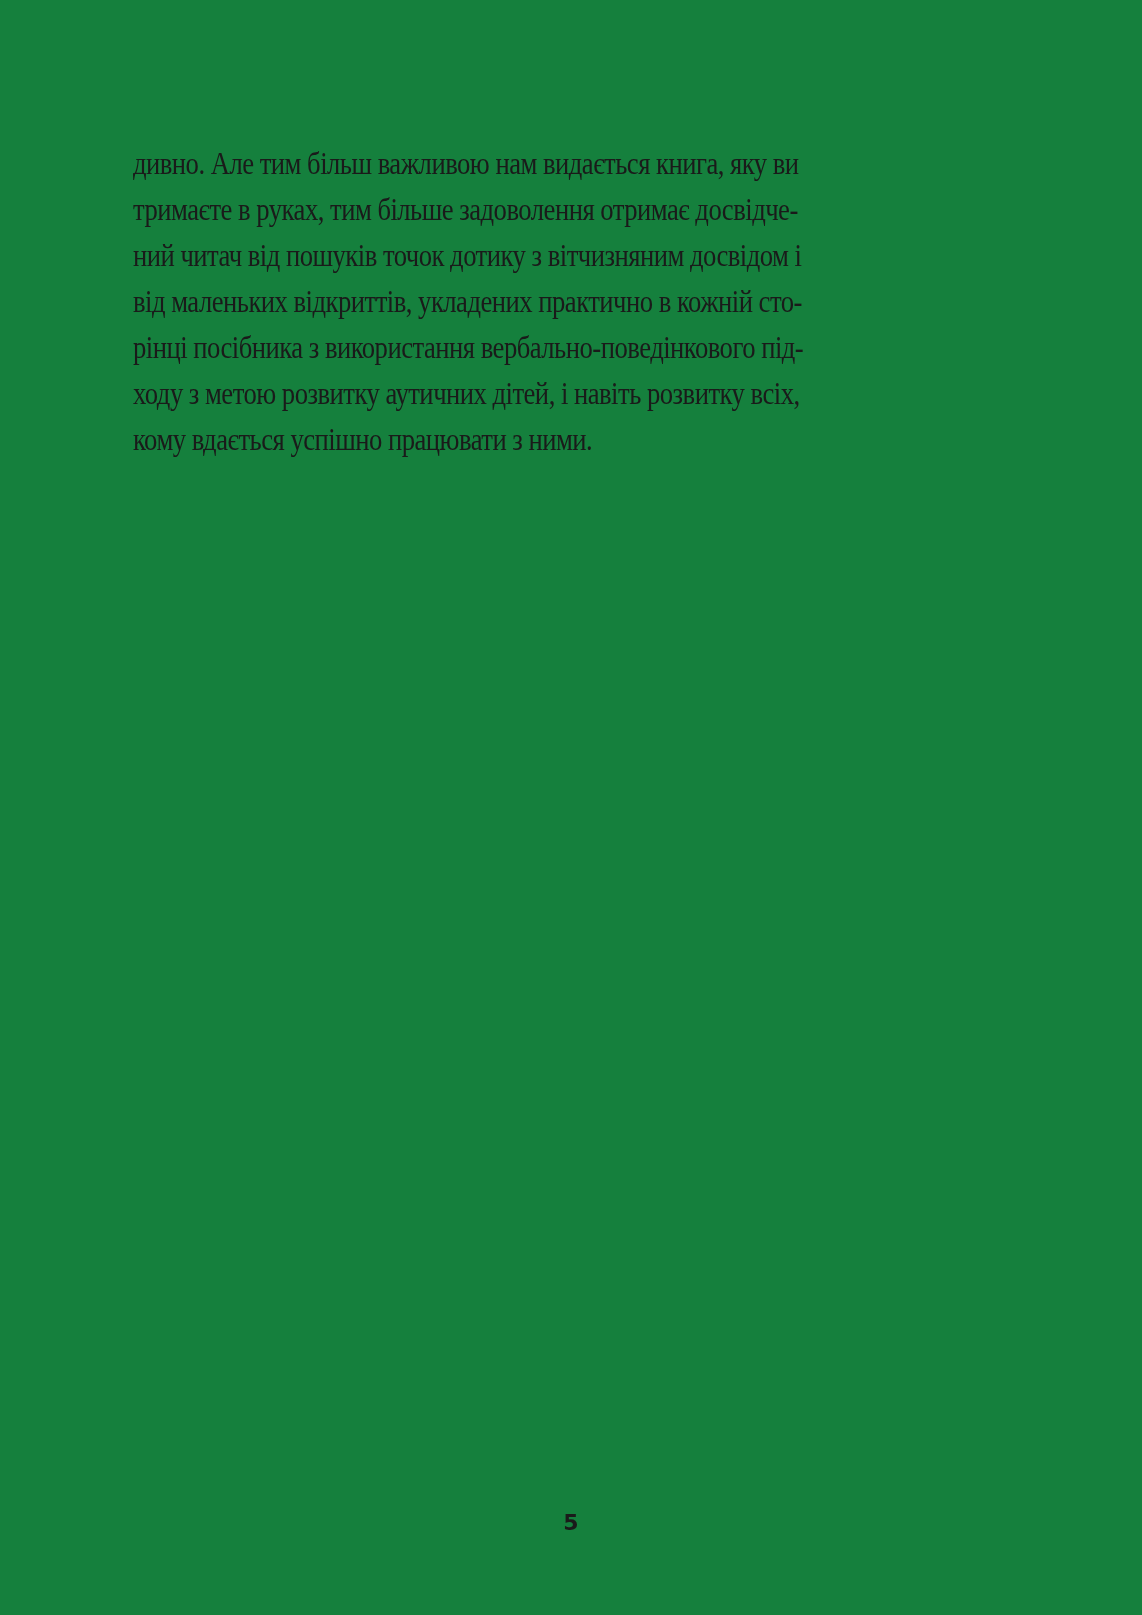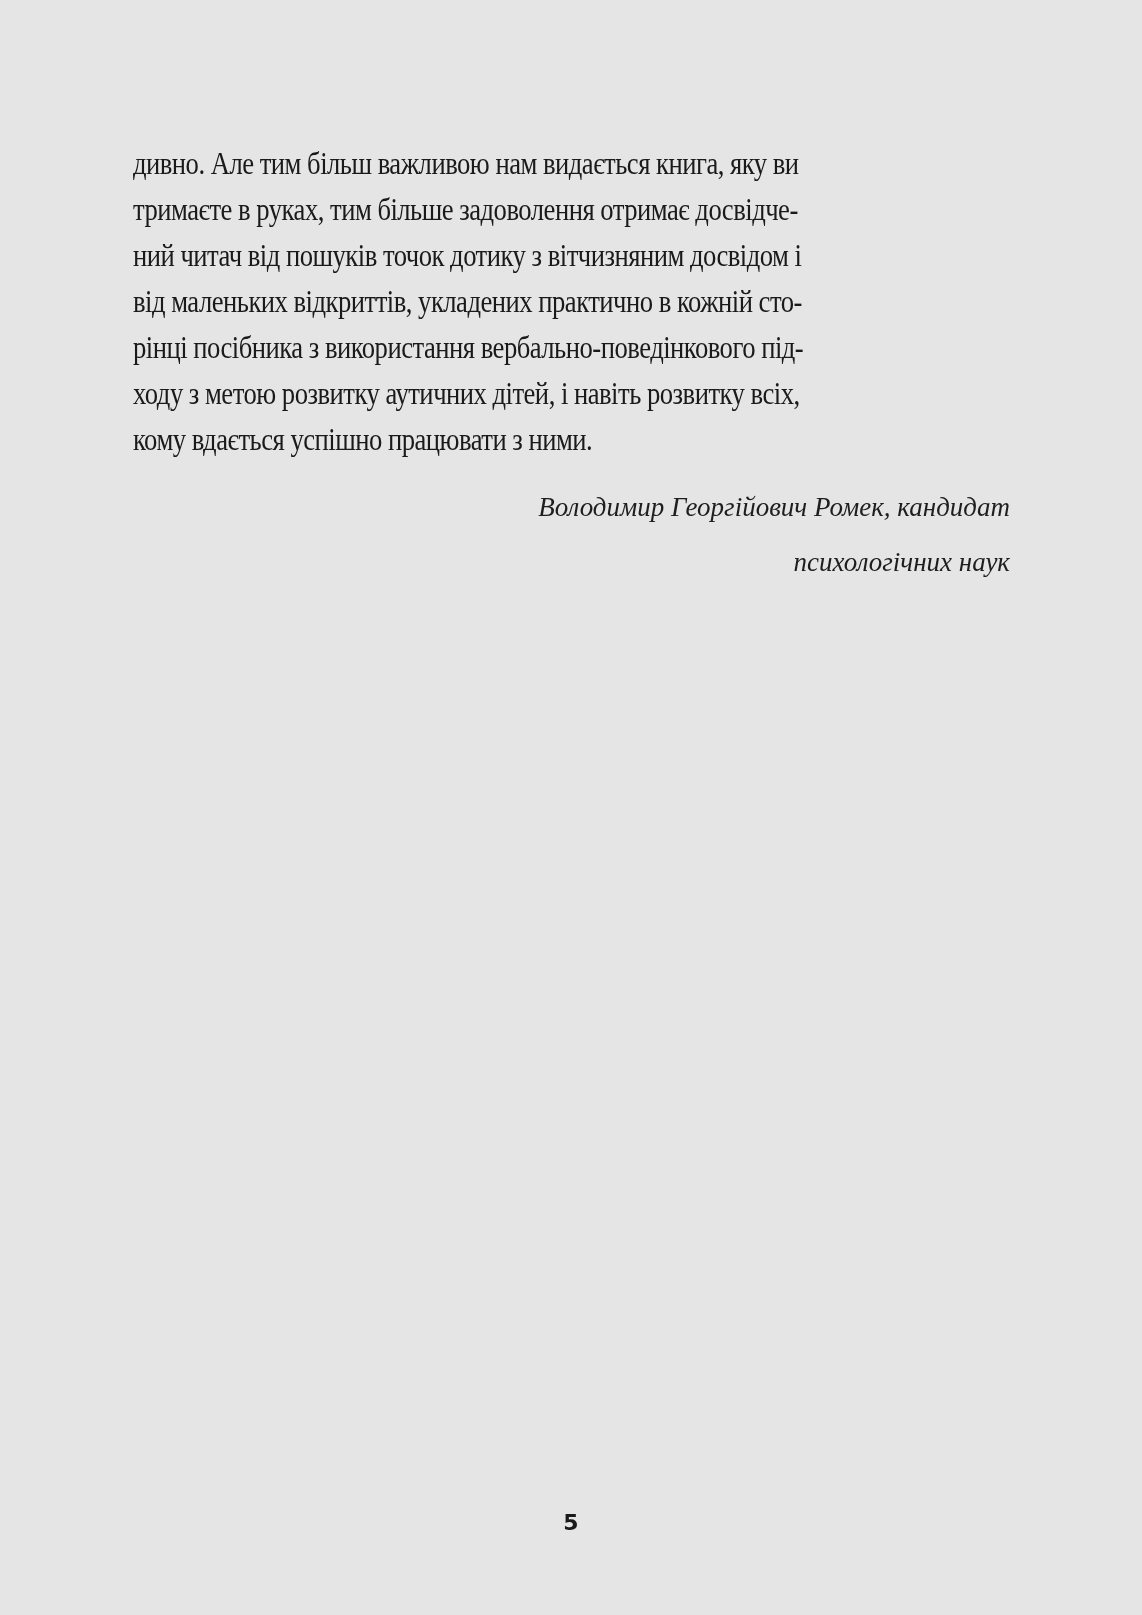--- a/index.html
+++ b/index.html
@@ -12,21 +12,21 @@
       height: 1615px;
       position: relative;
       overflow: hidden;
       color: #1a1a1a;
     }
     .page {
       position: absolute;
       left: 0; top: 0;
       width: 1142px;
       height: 1615px;
-      background: #e5e5e5;
+      background: #15803d;
     }
     .body-text {
       position: absolute;
       left: 133px;
       top: 141px;
       width: 876px;
       font-family: "Liberation Serif", serif;
       font-size: 31px;
       line-height: 46px;
       letter-spacing: -0.6px;
@@ -72,20 +72,16 @@
   <div class="body-text">
     <span class="line">дивно. Але тим більш важливою нам видається книга, яку ви</span>
     <span class="line">тримаєте в руках, тим більше задоволення отримає досвідче-</span>
     <span class="line">ний читач від пошуків точок дотику з вітчизняним досвідом і</span>
     <span class="line">від маленьких відкриттів, укладених практично в кожній сто-</span>
     <span class="line">рінці посібника з використання вербально-поведінкового під-</span>
     <span class="line">ходу з метою розвитку аутичних дітей, і навіть розвитку всіх,</span>
     <span class="line">кому вдається успішно працювати з ними.</span>
   </div>
 
-  <div class="signature">
-    <span class="line">Володимир Георгійович Ромек, кандидат</span>
-    <span class="line">психологічних наук</span>
-  </div>
 
   <div class="page-number">5</div>
 
 </div>
 
 </body></html>

